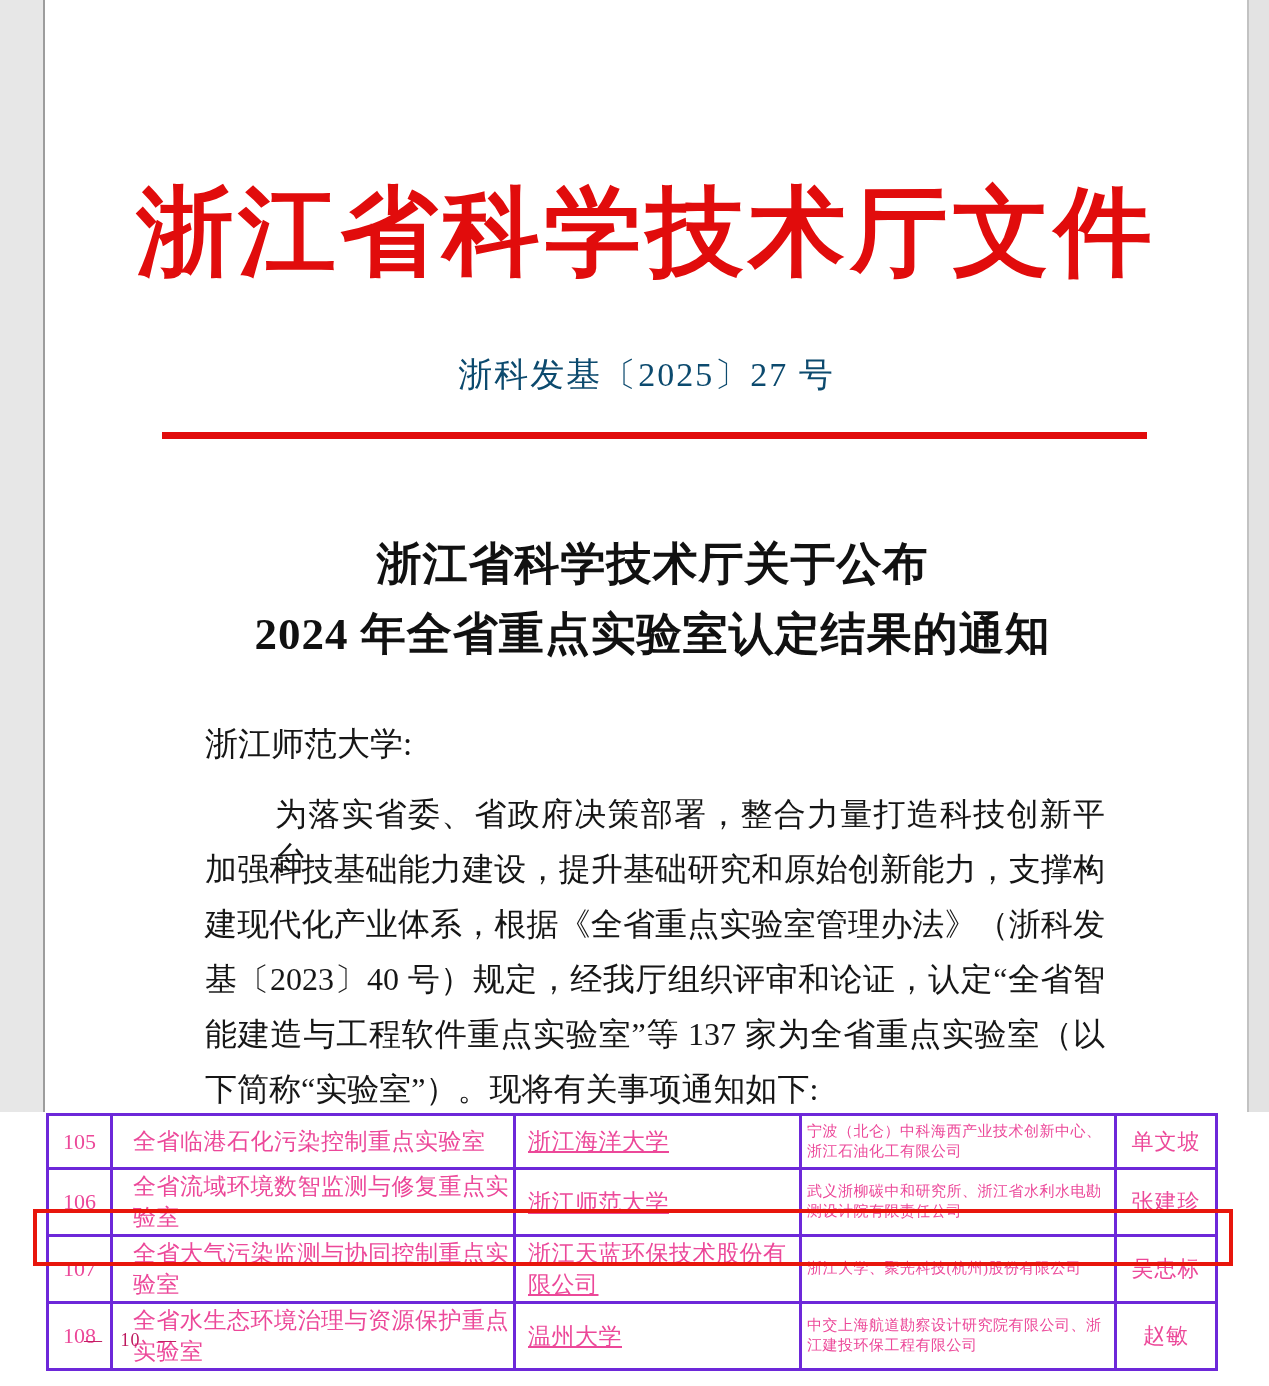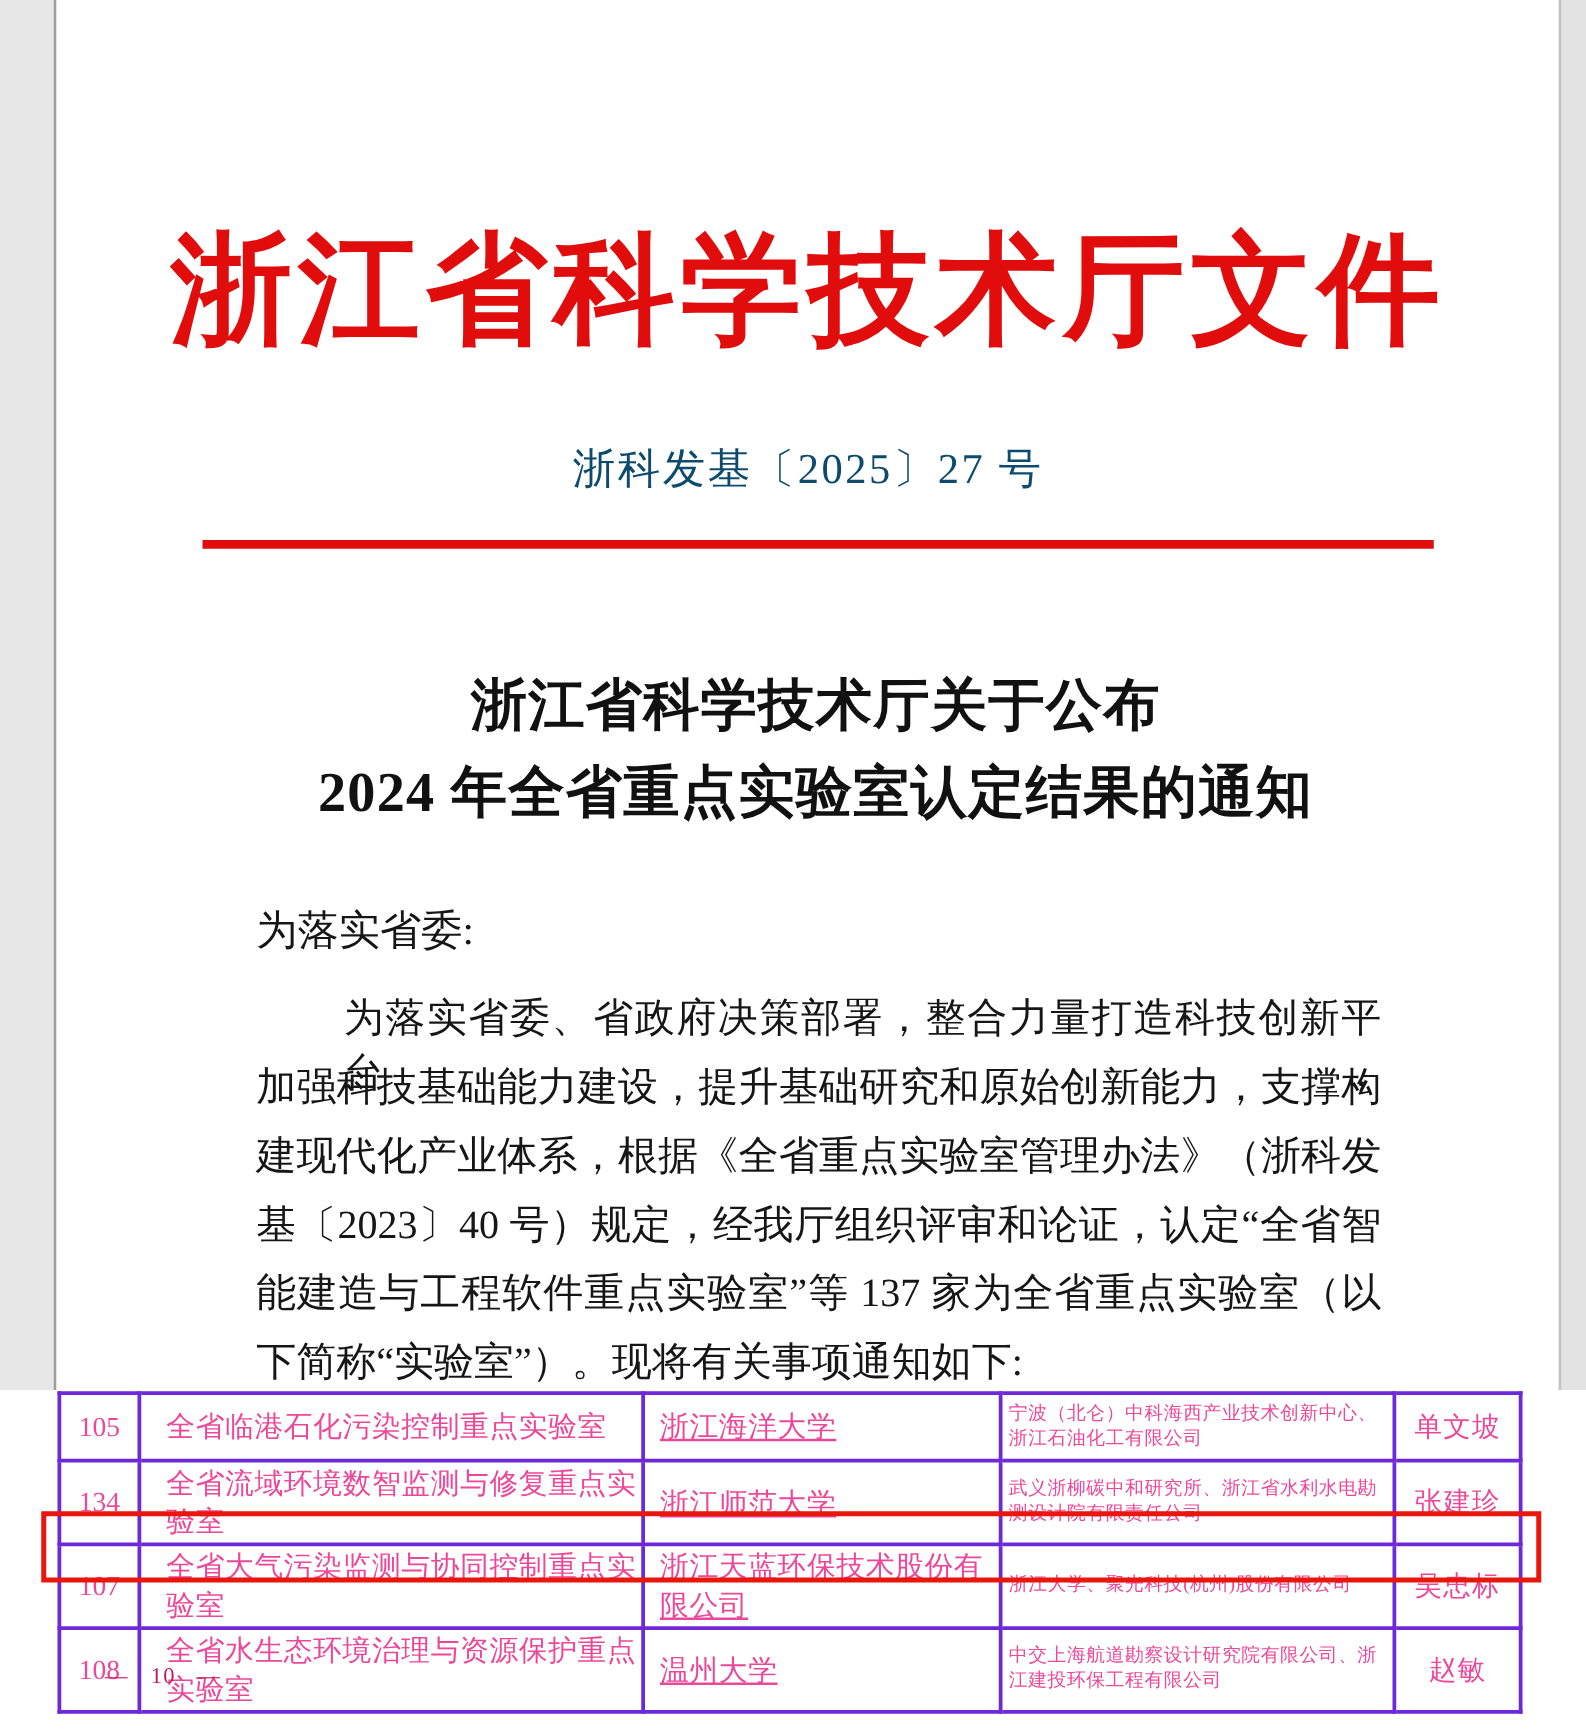--- a/index.html
+++ b/index.html
@@ -95,21 +95,21 @@
 
   <div class="masthead">浙江省科学技术厅文件</div>
 
   <div class="doc-number">浙科发基〔2025〕27 号</div>
 
   <div class="red-divider"></div>
 
   <div class="notice-title l1">浙江省科学技术厅关于公布</div>
   <div class="notice-title l2">2024 年全省重点实验室认定结果的通知</div>
 
-  <div class="salutation">为落实省委:</div>
+  <div class="salutation">浙江师范大学:</div>
 
   <div class="body-line just indent" style="top:793px">为落实省委、省政府决策部署，整合力量打造科技创新平台，</div>
   <div class="body-line just" style="top:848px">加强科技基础能力建设，提升基础研究和原始创新能力，支撑构</div>
   <div class="body-line just" style="top:903px">建现代化产业体系，根据《全省重点实验室管理办法》（浙科发</div>
   <div class="body-line just" style="top:958px">基〔2023〕40 号）规定，经我厅组织评审和论证，认定“全省智</div>
   <div class="body-line just" style="top:1013px">能建造与工程软件重点实验室”等 137 家为全省重点实验室（以</div>
   <div class="body-line" style="top:1068px">下简称“实验室”）。现将有关事项通知如下:</div>
 
   <table class="labs">
     <colgroup>
@@ -121,21 +121,21 @@
     </colgroup>
     <tbody>
       <tr class="r-105">
         <td class="c-no">105</td>
         <td class="c-lab">全省临港石化污染控制重点实验室</td>
         <td class="c-inst">浙江海洋大学</td>
         <td class="c-part">宁波（北仑）中科海西产业技术创新中心、浙江石油化工有限公司</td>
         <td class="c-pers">单文坡</td>
       </tr>
       <tr class="r-106">
-        <td class="c-no">134</td>
+        <td class="c-no">106</td>
         <td class="c-lab">全省流域环境数智监测与修复重点实验室</td>
         <td class="c-inst">浙江师范大学</td>
         <td class="c-part">武义浙柳碳中和研究所、浙江省水利水电勘测设计院有限责任公司</td>
         <td class="c-pers">张建珍</td>
       </tr>
       <tr class="r-107">
         <td class="c-no">107</td>
         <td class="c-lab">全省大气污染监测与协同控制重点实验室</td>
         <td class="c-inst">浙江天蓝环保技术股份有限公司</td>
         <td class="c-part">浙江大学、聚光科技(杭州)股份有限公司</td>

